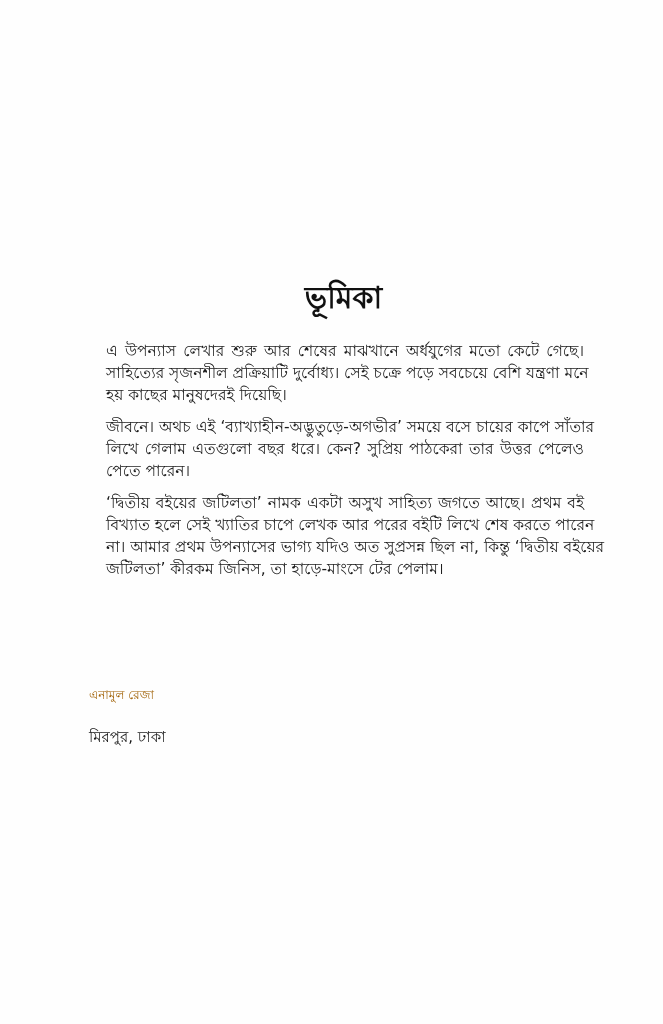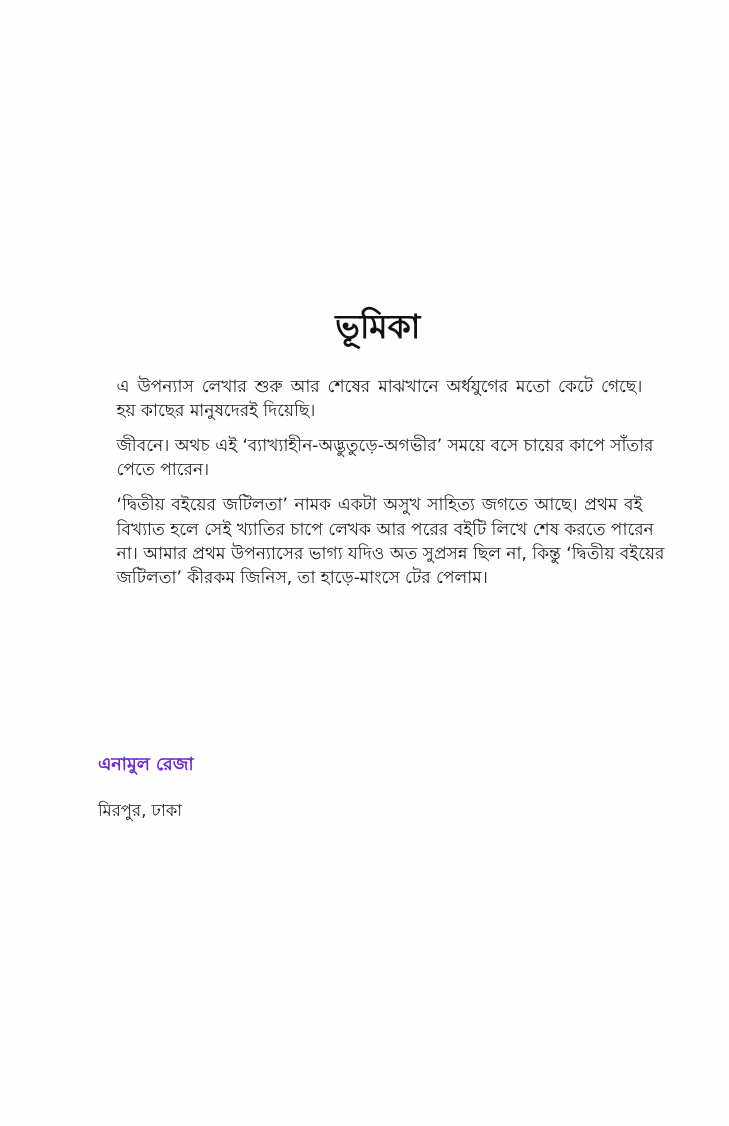--- a/index.html
+++ b/index.html
@@ -54,48 +54,50 @@
     }
     .line.last {
       text-align-last: left;
     }
     .signature {
       position: absolute;
       left: 89px;
       top: 684px;
     }
     .author {
-      font-size: 16px;
-      font-weight: bold;
+      font-size: 12px;
+      font-weight: normal;
       line-height: 22px;
-      color: #6d28d9;
+      color: #a16207;
     }
     .place {
       font-size: 15px;
       line-height: 22px;
       color: #1a1a1a;
       margin-top: 20px;
     }
   </style>
 </head>
 <body>
 
 <div class="page">
 
   <div class="title">ভূমিকা</div>
 
   <div class="body-text">
 
     <div class="para">
       <span class="line">এ উপন্যাস লেখার শুরু আর শেষের মাঝখানে অর্ধযুগের মতো কেটে গেছে।</span>
+      <span class="line">সাহিত্যের সৃজনশীল প্রক্রিয়াটি দুর্বোধ্য। সেই চক্রে পড়ে সবচেয়ে বেশি যন্ত্রণা মনে</span>
       <span class="line last">হয় কাছের মানুষদেরই দিয়েছি।</span>
     </div>
 
     <div class="para">
       <span class="line">জীবনে। অথচ এই ‘ব্যাখ্যাহীন-অদ্ভুতুড়ে-অগভীর’ সময়ে বসে চায়ের কাপে সাঁতার</span>
+      <span class="line">লিখে গেলাম এতগুলো বছর ধরে। কেন? সুপ্রিয় পাঠকেরা তার উত্তর পেলেও</span>
       <span class="line last">পেতে পারেন।</span>
     </div>
 
     <div class="para">
       <span class="line">‘দ্বিতীয় বইয়ের জটিলতা’ নামক একটা অসুখ সাহিত্য জগতে আছে। প্রথম বই</span>
       <span class="line">বিখ্যাত হলে সেই খ্যাতির চাপে লেখক আর পরের বইটি লিখে শেষ করতে পারেন</span>
       <span class="line">না। আমার প্রথম উপন্যাসের ভাগ্য যদিও অত সুপ্রসন্ন ছিল না, কিন্তু ‘দ্বিতীয় বইয়ের</span>
       <span class="line last">জটিলতা’ কীরকম জিনিস, তা হাড়ে-মাংসে টের পেলাম।</span>
     </div>
 

